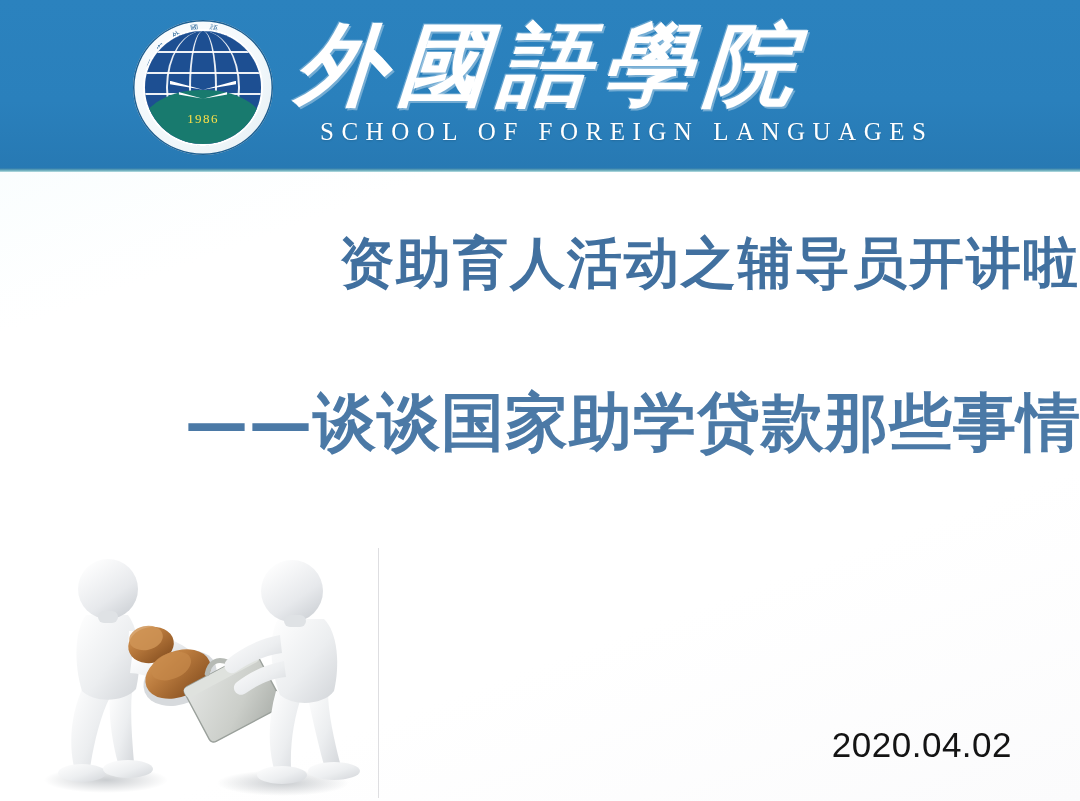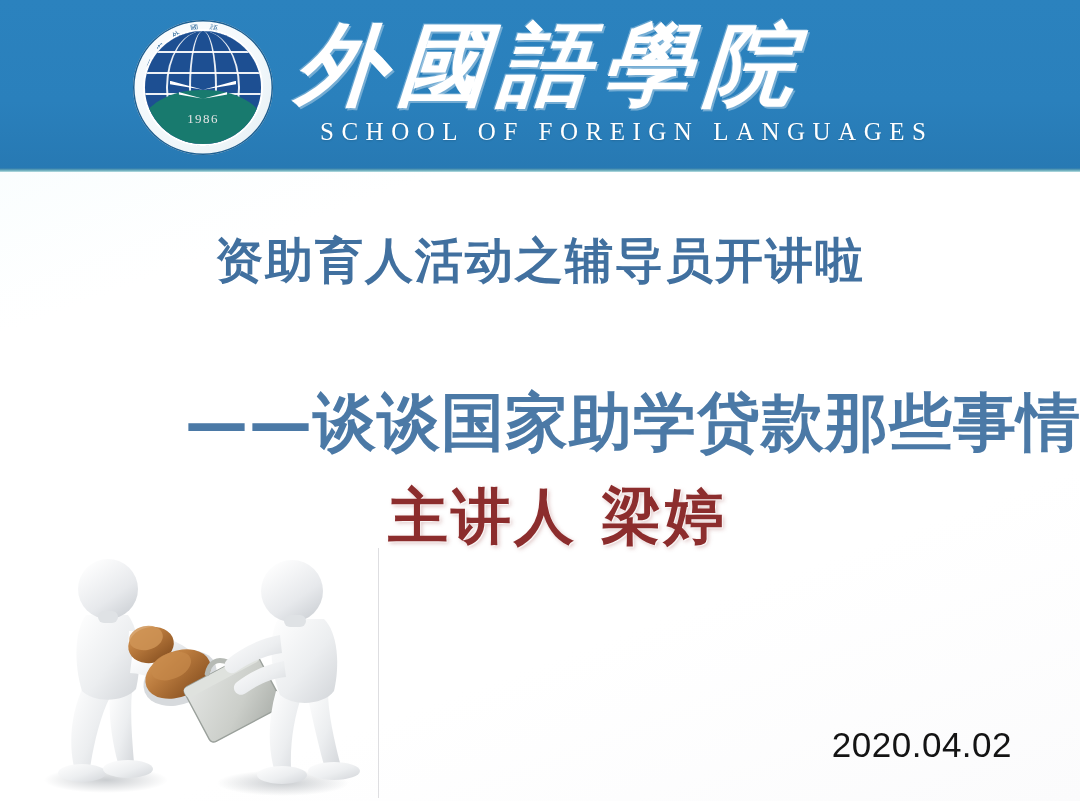--- a/index.html
+++ b/index.html
@@ -111,21 +111,21 @@
     clip-path: polygon(0 0, 50% 100%, 100% 0, 100% 38%, 50% 100%, 0 38%);
   }
   .emblem-chev:before { top: 0; }
   .emblem-chev:after  { top: 11px; transform: scale(0.74); transform-origin: top center; }
   .emblem-year {
     position: absolute;
     left: 0;
     right: 0;
     bottom: 17px;
     text-align: center;
-    color: #e5e5e5;
+    color: #fde047;
     font-size: 13px;
     letter-spacing: 1.4px;
     font-family: "Liberation Serif", "DejaVu Serif", serif;
   }
   .emblem-ringtext {
     position: absolute;
     inset: 0;
     pointer-events: none;
   }
   .emblem-ringtext svg { width: 100%; height: 100%; display: block; }
@@ -159,22 +159,22 @@
     white-space: nowrap;
     text-shadow: 0 1px 2px rgba(0,0,0,0.15);
   }
 
   
   .main-title {
     position: absolute;
     left: 0;
     top: 236px;
     width: 1080px;
-    text-align: center;
-    font-size: 48px;
+    text-align: right;
+    font-size: 55px;
     line-height: 1;
     font-weight: 700;
     letter-spacing: 2px;
     color: #41709f;
     font-family: "DejaVu Sans", "Liberation Sans", sans-serif;
     text-shadow: 2px 2px 3px rgba(255,255,255,0.95),
                  0 0 2px rgba(255,255,255,0.9),
                 -1px -1px 0 rgba(255,255,255,0.7);
     white-space: nowrap;
   }
@@ -289,21 +289,20 @@
 
     <div class="en-title">SCHOOL OF FOREIGN LANGUAGES</div>
   </div>
 
   <div class="banner-underline"></div>
 
   <div class="main-title">资助育人活动之辅导员开讲啦</div>
 
   <div class="sub-title">——谈谈国家助学贷款那些事情</div>
 
-  <div class="speaker">主讲人  梁婷</div>
 
   <div class="textbox-edge"></div>
 
   <div class="date">2020.04.02</div>
 
   <div class="illus">
     <svg viewBox="0 0 340 266">
       <defs>
         <linearGradient id="bodyG" x1="0" y1="0" x2="1" y2="1">
           <stop offset="0%" stop-color="#ffffff"></stop>

